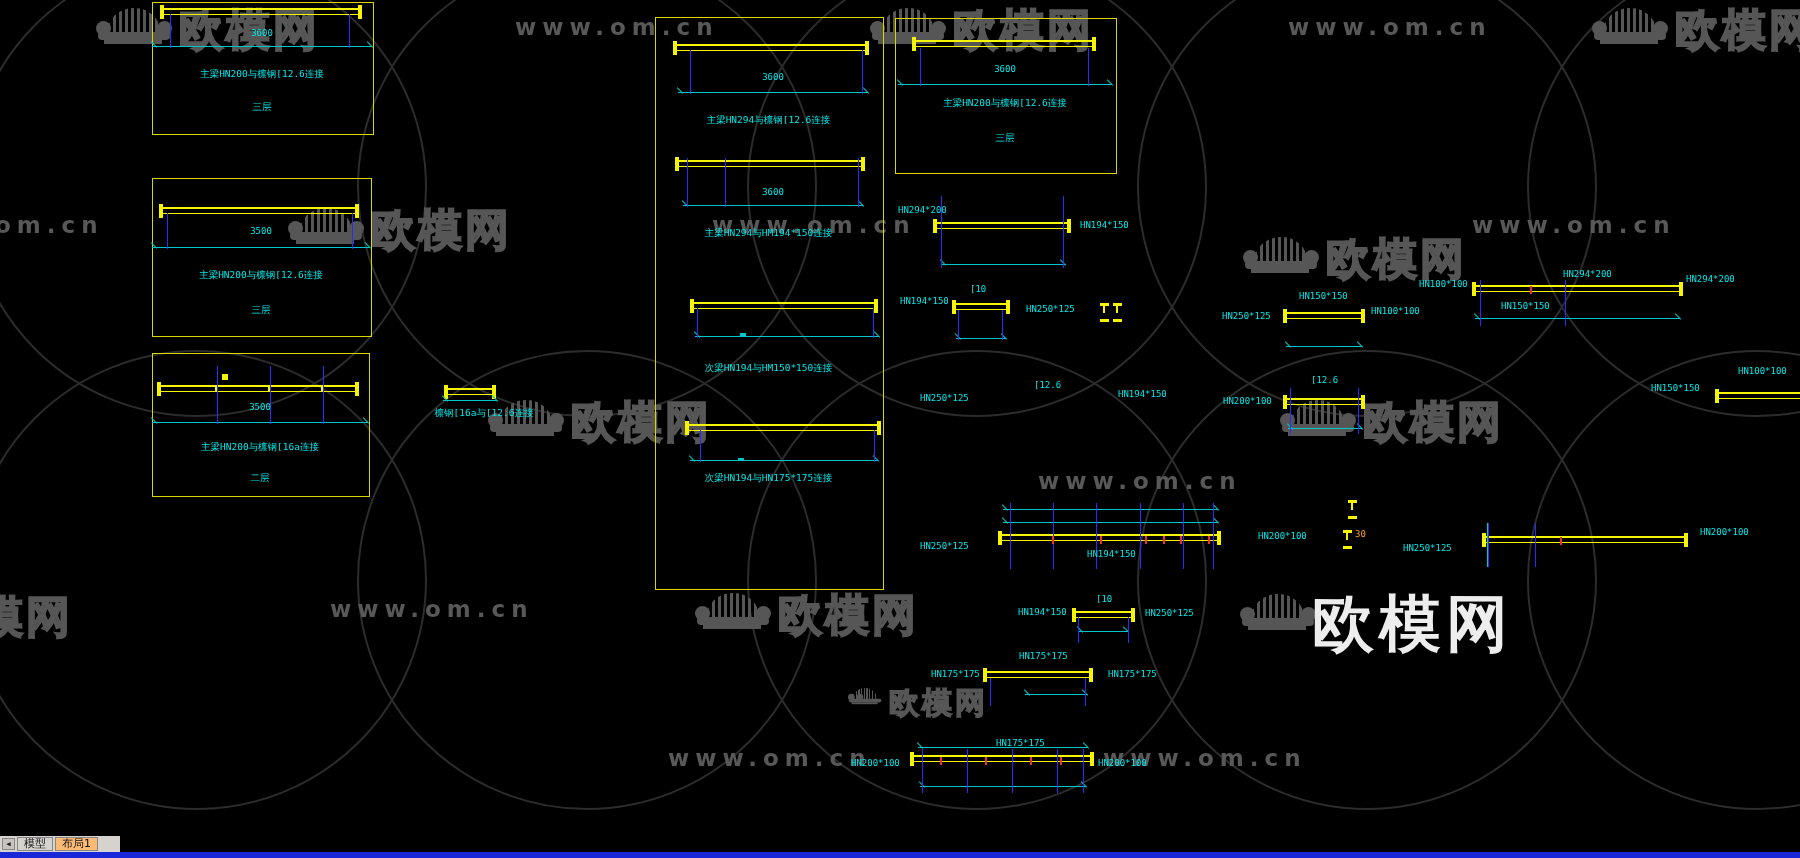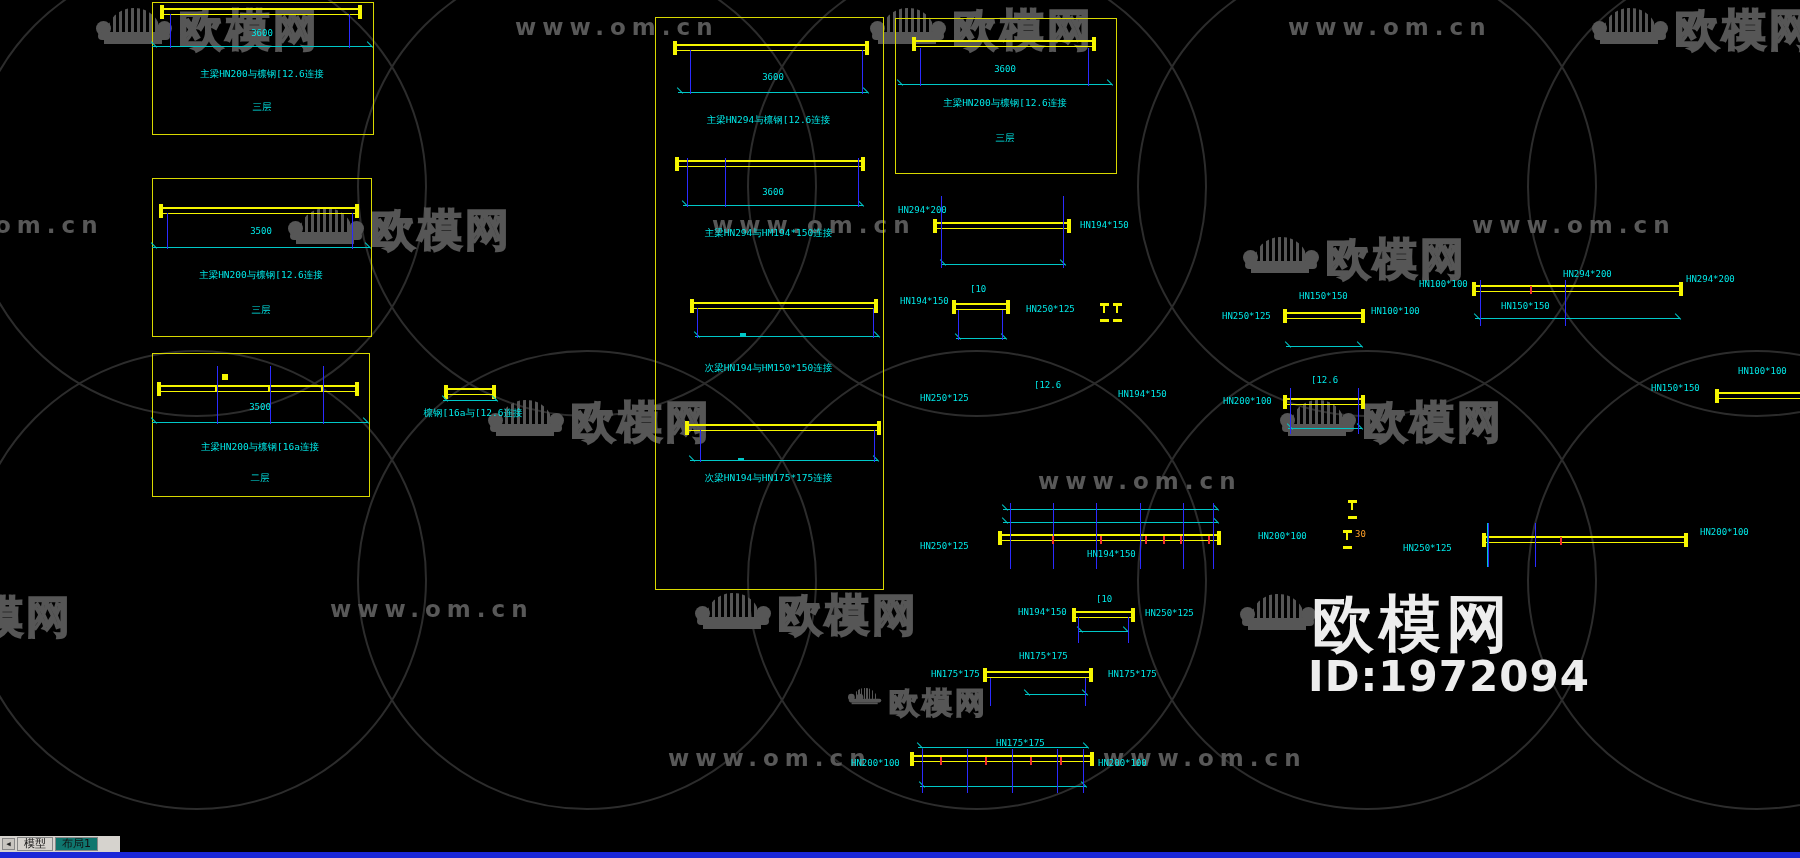--- a/index.html
+++ b/index.html
@@ -41,21 +41,21 @@
   .dimtxt{position:absolute;color:#00e8e8;font-size:9px;text-align:center;z-index:3;}
   .flr{position:absolute;color:#00e8e8;font-size:9.5px;text-align:center;z-index:3;}
   
   .idbrand{position:absolute;left:1312px;top:582px;font:bold 62px "DejaVu Sans",sans-serif;color:#ededed;letter-spacing:5px;z-index:4;}
   .idnum{position:absolute;left:1308px;top:652px;font:bold 42px "DejaVu Sans",sans-serif;color:#ededed;letter-spacing:1px;z-index:4;}
   
   .tabbar{position:absolute;left:0;top:836px;width:120px;height:16px;background:#d6d3ce;z-index:5;display:flex;align-items:center;}
   .tabscroll{width:13px;height:12px;margin-left:2px;background:#c8c5c0;border:1px solid #888;font-size:7px;line-height:11px;text-align:center;color:#222;box-sizing:border-box;}
   .tab{height:14px;font:11px "DejaVu Sans",sans-serif;color:#111;border:1px solid #878787;box-sizing:border-box;
        padding:0 6px;line-height:12px;margin-left:2px;background:#d6d3ce;}
-  .tab.active{background:#0f766e;}
+  .tab.active{background:#fdba74;}
   .bluebar{position:absolute;left:0;top:852px;width:1800px;height:6px;background:#1a27d8;z-index:5;}
 </style>
 </head>
 <body>
 
 <div id="canvas">
 
   <div class="wmurl" style="left:515px;top:14px">www.om.cn</div>
   <div class="wmurl" style="left:1288px;top:14px">www.om.cn</div>
   <div class="wmurl" style="left:-100px;top:212px">www.om.cn</div>
@@ -178,35 +178,34 @@
   <div class="flr" style="left:152px;top:101px;width:220px">三层</div>
 
   <div class="dimtxt" style="left:152px;top:226px;width:218px">3500</div>
   <div class="cap" style="left:152px;top:269px;width:218px">主梁HN200与檩钢[12.6连接</div>
   <div class="flr" style="left:152px;top:304px;width:218px">三层</div>
 
   <div class="dimtxt" style="left:152px;top:402px;width:216px">3500</div>
   <div class="cap" style="left:152px;top:441px;width:216px">主梁HN200与檩钢[16a连接</div>
   <div class="flr" style="left:152px;top:472px;width:216px">二层</div>
 
-  <div class="cap" style="left:408px;top:407px;width:130px">檩钢[16a与[12.6连接</div>
+  <div class="cap" style="left:419px;top:407px;width:130px">檩钢[16a与[12.6连接</div>
 
   <div class="dimtxt" style="left:678px;top:72px;width:190px">3600</div>
   <div class="cap" style="left:655px;top:114px;width:227px">主梁HN294与檩钢[12.6连接</div>
   <div class="dimtxt" style="left:683px;top:187px;width:180px">3600</div>
   <div class="cap" style="left:655px;top:227px;width:227px">主梁HN294与HM194*150连接</div>
   <div class="cap" style="left:655px;top:362px;width:227px">次梁HN194与HM150*150连接</div>
   <div class="cap" style="left:655px;top:472px;width:227px">次梁HN194与HN175*175连接</div>
 
   <div class="dimtxt" style="left:898px;top:64px;width:214px">3600</div>
   <div class="cap" style="left:895px;top:97px;width:220px">主梁HN200与檩钢[12.6连接</div>
   <div class="flr" style="left:895px;top:132px;width:220px">三层</div>
 
   <div class="idbrand">欧模网</div>
-  <div class="idnum">ID:1972094</div>
 
   <div class="tabbar">
     <div class="tabscroll">◀</div>
     <div class="tab">模型</div>
     <div class="tab active">布局1</div>
   </div>
   <div class="bluebar"></div>
 <div class="circle" style="left: -33px; top: -43px; width: 456px; height: 456px;"></div>
     <div class="circle" style="left: 357px; top: -43px; width: 456px; height: 456px;"></div>
     <div class="circle" style="left: 747px; top: -43px; width: 456px; height: 456px;"></div>

